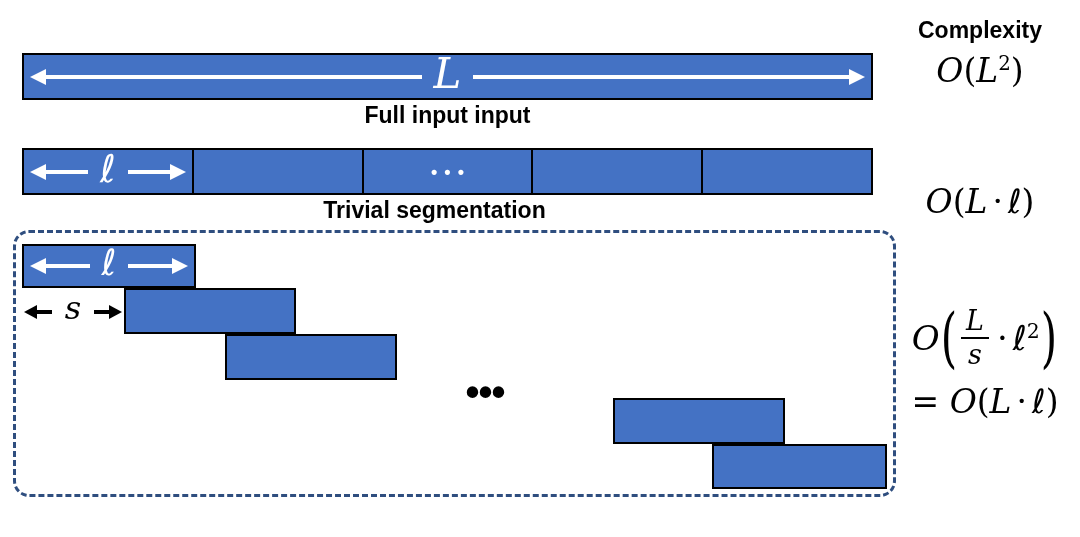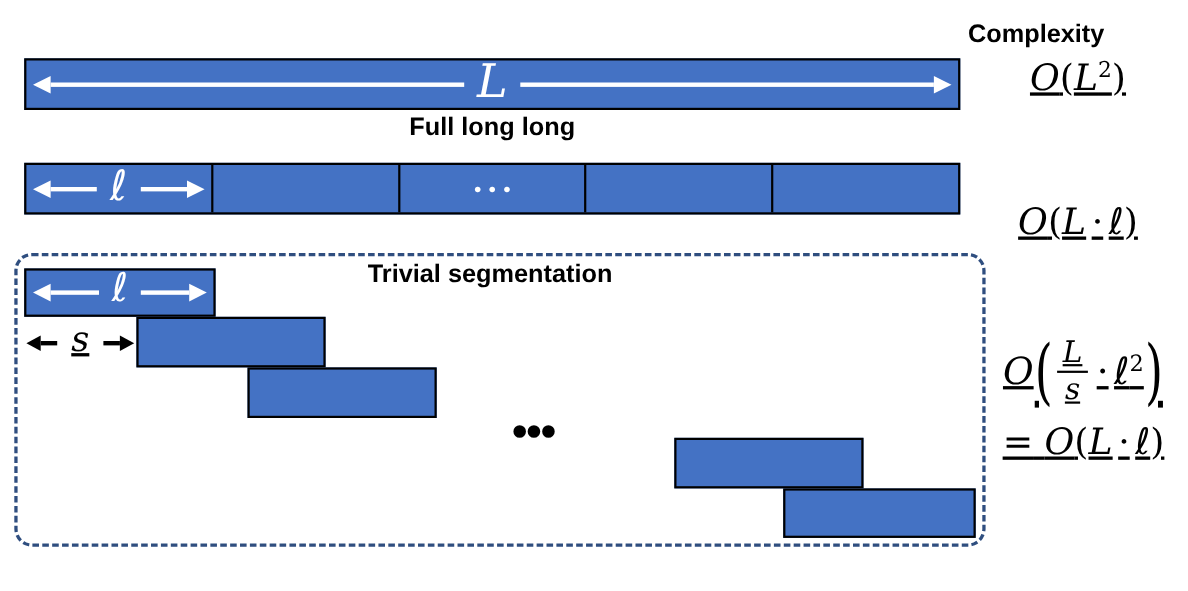--- a/index.html
+++ b/index.html
@@ -9,21 +9,21 @@
   }
   
   .bar{position:absolute;background:var(--blue,#4472C4);border:2.5px solid var(--bborder,#000);box-sizing:border-box;}
   .bar1{left:22px;top:53px;width:851px;height:47px;}
   .bar2{left:22px;top:148px;width:851px;height:47px;display:flex;}
   .seg2{flex:1;border-right:2.5px solid var(--bborder,#000);display:flex;align-items:center;justify-content:center;}
   .seg2:last-child{border-right:none;}
   
   .caption{position:absolute;font-weight:bold;font-size:23px;text-align:center;line-height:1.2;}
   .cap1{left:22px;top:102px;width:851px;}
-  .cap2{left:20px;top:197px;width:851px;margin-top:38px;}
+  .cap2{left:9px;top:197px;width:851px;}
   .cap3{left:13px;top:502px;width:883px;}
   
   .darrow{display:flex;align-items:center;width:100%;height:100%;padding:0 6px;box-sizing:border-box;}
   .aline{flex:1;height:4px;background:#fff;}
   .ah{width:0;height:0;border-top:8px solid transparent;border-bottom:8px solid transparent;}
   .ah.lw{border-right:16px solid #fff;}
   .ah.rw{border-left:16px solid #fff;}
   .bar-label{color:#fff;font-family:"DejaVu Serif","DejaVu Sans",serif;font-style:italic;line-height:1;margin:0 12px;}
   .lbl-L{font-size:42px;margin-top:-5px;}
   .lbl-ell{font-size:38px;font-style:normal;margin-top:-6px;}
@@ -39,22 +39,22 @@
   .s4{left:613px;top:398px;width:172px;height:46px;}
   .s5{left:712px;top:444px;width:175px;height:45px;}
   .stride{position:absolute;left:24px;top:298px;width:98px;height:28px;display:flex;align-items:center;justify-content:space-between;}
   .sarrow{display:flex;align-items:center;}
   .sline{width:15px;height:4px;background:#000;}
   .ah.lb{border-top:7px solid transparent;border-bottom:7px solid transparent;border-right:13px solid #000;}
   .ah.rb{border-top:7px solid transparent;border-bottom:7px solid transparent;border-left:13px solid #000;}
   .stride-label{font-family:"DejaVu Serif","DejaVu Sans",serif;font-style:italic;font-size:32px;line-height:1;margin-top:-8px;}
   .dots3{position:absolute;left:450px;top:372px;width:70px;font-size:40px;font-weight:bold;letter-spacing:-1px;line-height:1;color:#000;text-align:center;}
   
-  .cx-header{position:absolute;left:880px;top:17px;width:200px;font-weight:bold;font-size:23px;}
-  .math{font-family:"DejaVu Serif","DejaVu Sans",serif;text-decoration:underline;}
+  .cx-header{position:absolute;left:880px;top:17px;width:200px;text-align:center;font-weight:bold;font-size:23px;}
+  .math{font-family:"DejaVu Serif","DejaVu Sans",serif;}
   .cx{position:absolute;left:880px;width:200px;text-align:center;font-size:33px;line-height:1.2;}
   .cx1{top:51px;}
   .cx2{top:148px;margin-top:34px;}
   .cx sup,.cxl2 sup,.bigexpr sup{font-size:0.6em;}
   .it{font-style:italic;}
   .cx3{position:absolute;left:880px;top:296px;width:210px;height:84px;display:flex;align-items:center;justify-content:center;font-size:34px;}
   .bigp{display:inline-block;font-size:42px;transform:scaleY(1.55);line-height:1;margin:0 1px;}
   .frac{display:inline-flex;flex-direction:column;align-items:center;margin:0 3px;}
   .frac .num{font-style:italic;font-size:27px;line-height:1.1;border-bottom:2.5px solid #000;padding:0 5px 1px;}
   .frac .den{font-style:italic;font-size:27px;line-height:1.1;padding-top:1px;}
@@ -68,21 +68,21 @@
 
   <div class="bar bar1">
     <div class="darrow">
       <span class="ah lw"></span>
       <span class="aline"></span>
       <span class="bar-label lbl-L">L</span>
       <span class="aline"></span>
       <span class="ah rw"></span>
     </div>
   </div>
-  <div class="caption cap1">Full long long</div>
+  <div class="caption cap1">Full input input</div>
 
   <div class="bar bar2">
     <div class="seg2">
       <div class="darrow">
         <span class="ah lw"></span>
         <span class="aline"></span>
         <span class="bar-label lbl-ell">ℓ</span>
         <span class="aline"></span>
         <span class="ah rw"></span>
       </div>

